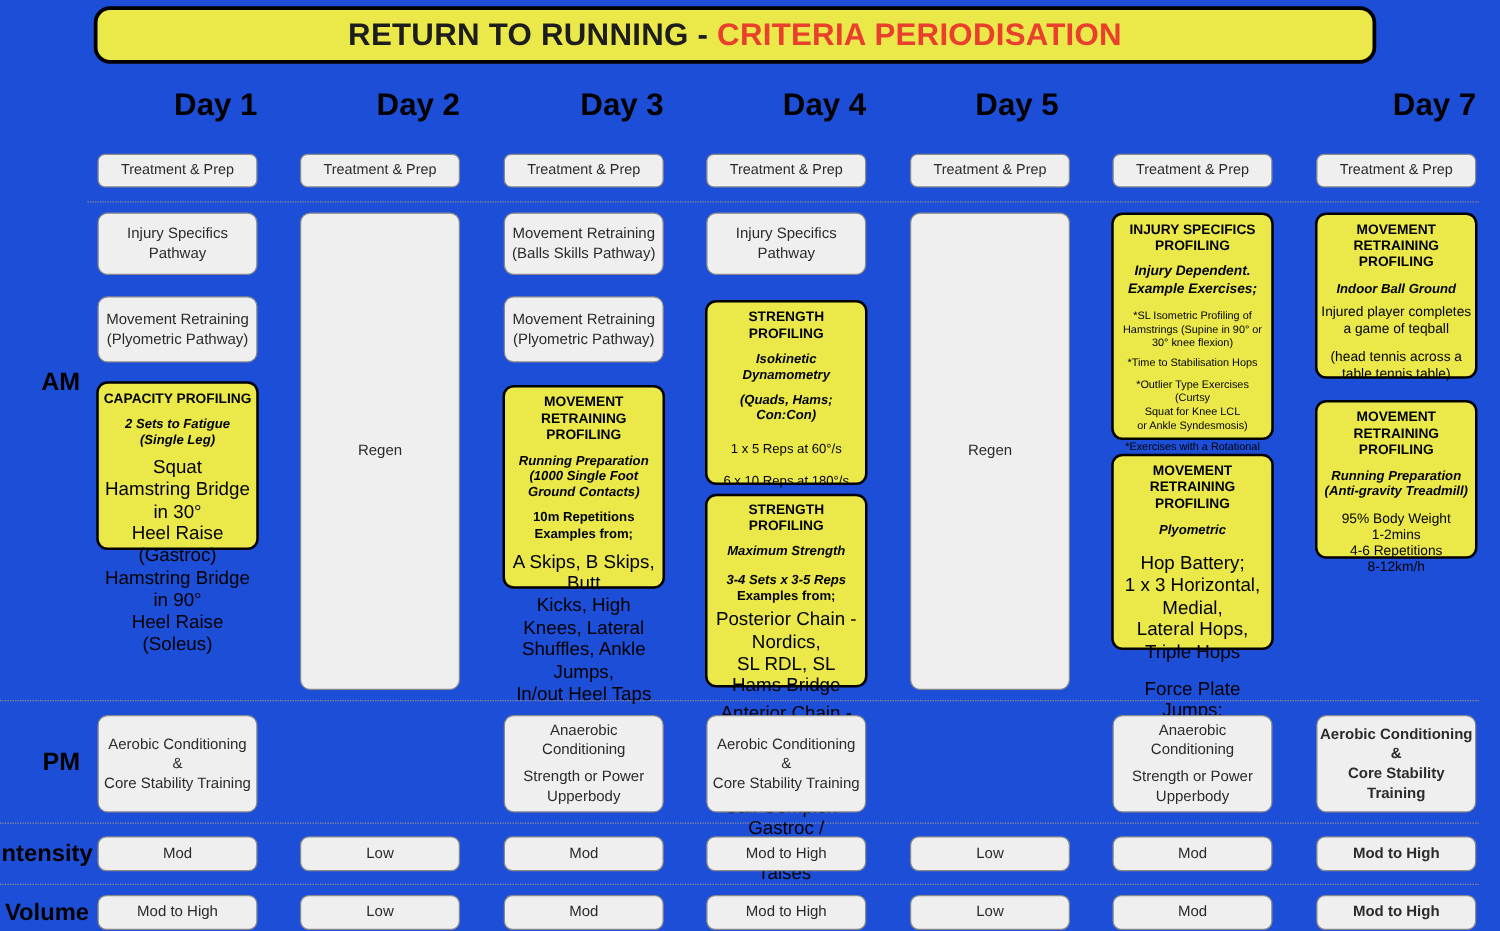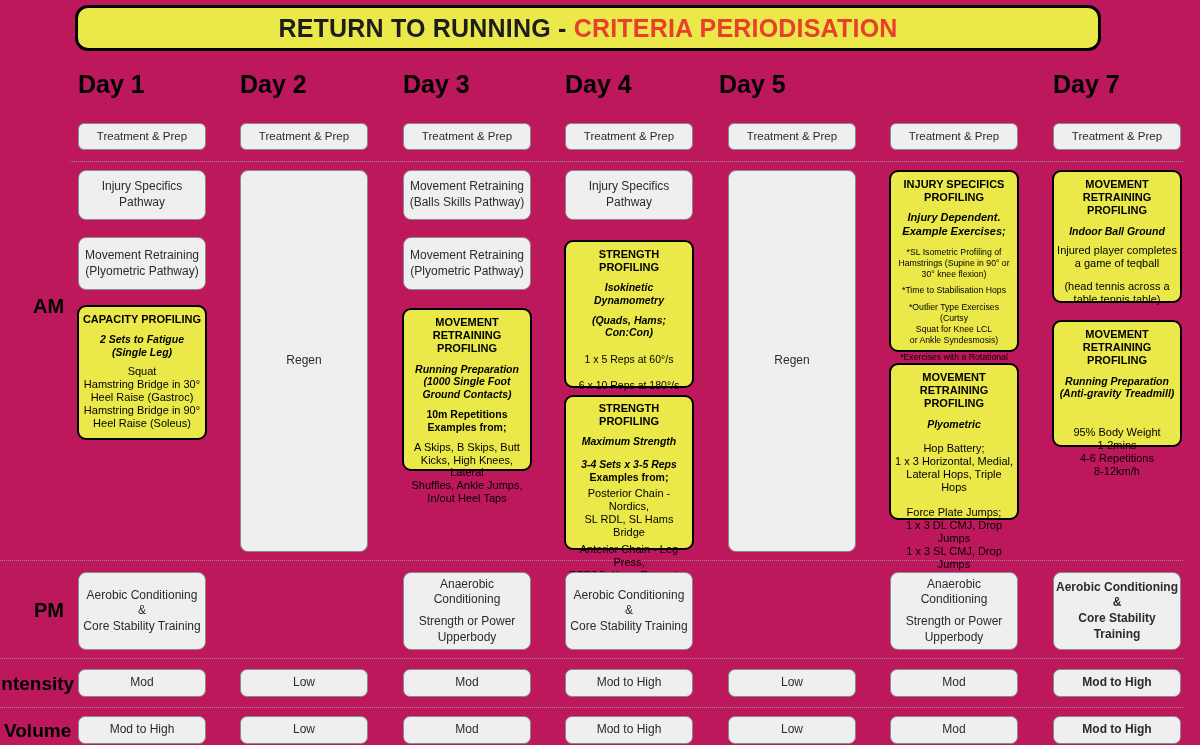--- a/index.html
+++ b/index.html
@@ -1,41 +1,41 @@
 <!DOCTYPE html>
 <html><head>
 <meta charset="utf-8">
 <style>
   html,body{margin:0;padding:0;background:#fff;}
-  .canvas{position:relative;width:1200px;height:745px;background:#be185d;
+  .canvas{position:relative;width:1200px;height:745px;background:#1d4ed8;
           font-family:"Liberation Sans",sans-serif;overflow:hidden;color:#1d1d1d;}
   
   .titlebar{position:absolute;left:75px;top:5px;width:1020px;height:40px;
             background:#ebe94a;border:3px solid #000;border-radius:13px;
             display:flex;align-items:center;justify-content:center;
             font-weight:bold;font-size:25px;letter-spacing:.2px;}
   .title-accent{color:#e8402c;white-space:pre;}
   .title-main{white-space:pre;}
   
-  .day-h{position:absolute;top:70px;width:128px;text-align:left;
+  .day-h{position:absolute;top:70px;width:128px;text-align:right;
          font-size:25px;font-weight:bold;color:#000;}
   
   .gbox{position:absolute;background:#efefef;border:1.5px solid #8a8a8a;border-radius:8px;
         display:flex;flex-direction:column;align-items:center;justify-content:center;
         text-align:center;font-size:12px;color:#2b2b2b;line-height:1.3;box-sizing:border-box;}
   .pre{white-space:pre-line;}
   .treat{top:123px;height:27px;width:128px;border-radius:6px;font-size:11.5px;}
   
   .ybox{position:absolute;width:130px;background:#ebe94a;border:2px solid #000;border-radius:9px;
         text-align:center;padding:6px 3px;box-sizing:border-box;color:#000;}
   .ybox .ttl{font-weight:bold;font-size:11px;line-height:1.2;white-space:pre-line;}
   .ybox .sub{font-weight:bold;font-style:italic;font-size:10.5px;line-height:1.2;
              white-space:pre-line;margin-top:7px;}
   .ybox .h2{font-weight:bold;font-size:10.5px;line-height:1.2;white-space:pre-line;margin-top:8px;}
-  .ybox .sec{font-size:11px;line-height:1.18;white-space:pre-line;margin-top:7px;}
+  .ybox .sec{font-size:15px;line-height:1.18;white-space:pre-line;margin-top:7px;}
   .ybox .rep{font-size:10.5px;white-space:pre-line;margin-top:14px;}
   .ybox.smallsec .sec{font-size:8.7px;line-height:1.25;margin-top:6px;}
   
   .rowlab{position:absolute;font-weight:bold;color:#000;}
   .pmbox{top:572px;height:78px;width:128px;}
   .pm-sec{white-space:pre-line;}
   .pm-gap{margin-top:6px;white-space:pre-line;}
   .bold6{font-weight:600;}
   .ibox{top:669px;height:28px;width:128px;border-radius:7px;}
   .vbox{top:716px;height:28px;width:128px;border-radius:7px;}
@@ -170,21 +170,21 @@
     <div class="sec" style="font-size:11px">Injured player completes
 a game of teqball</div>
     <div class="sec" style="font-size:11px;margin-top:10px">(head tennis across a
 table tennis table)</div>
   </div>
   <div class="ybox" style="left:1052px;top:320px;height:127px">
     <div class="ttl">MOVEMENT RETRAINING
 PROFILING</div>
     <div class="sub">Running Preparation
 (Anti-gravity Treadmill)</div>
-    <div class="sec" style="font-size:11px;margin-top:26px">95% Body Weight
+    <div class="sec" style="font-size:11px;margin-top:9px">95% Body Weight
 1-2mins
 4-6 Repetitions
 8-12km/h</div>
   </div>
 
   <div class="gbox pmbox" style="left:78px">
     <div class="pm-sec">Aerobic Conditioning
 &amp;
 Core Stability Training</div>
   </div>

